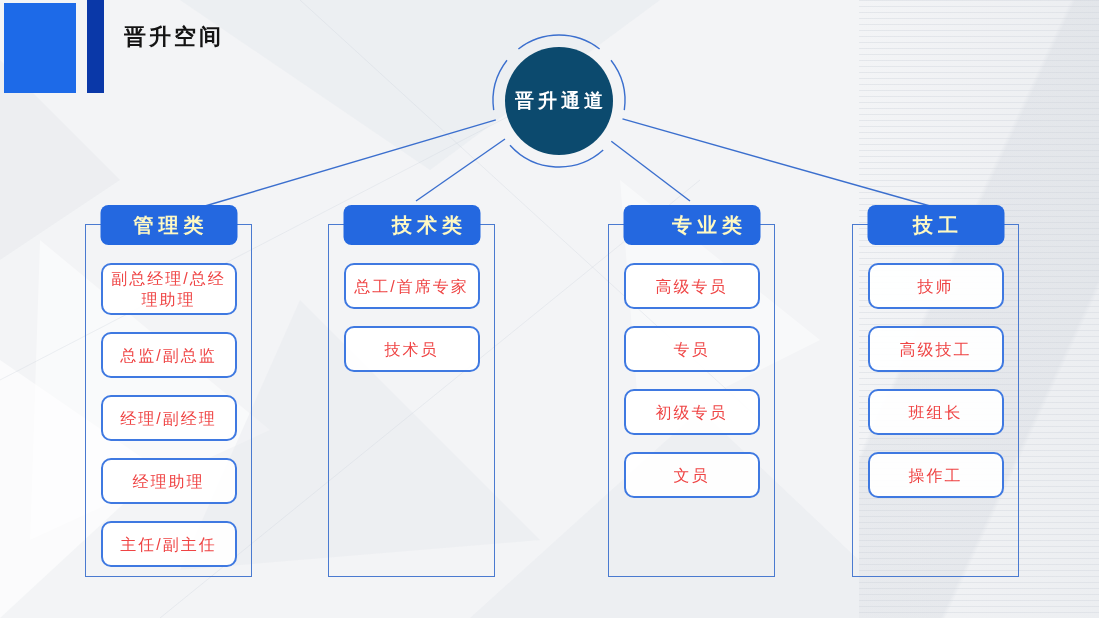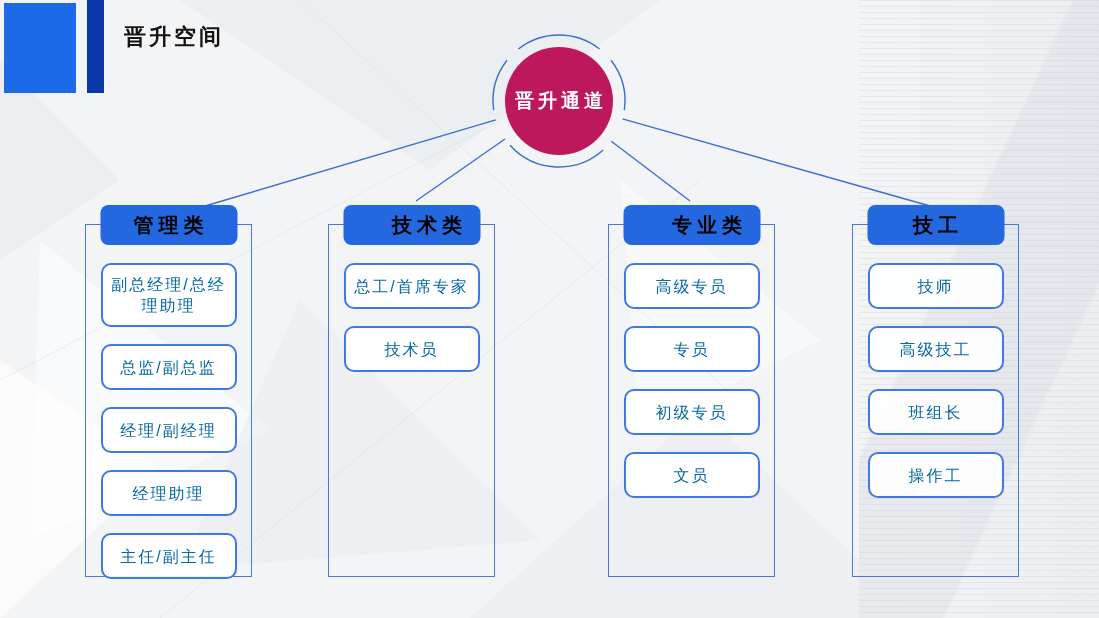--- a/index.html
+++ b/index.html
@@ -41,34 +41,34 @@
   
   #columns{position:absolute;inset:0;z-index:2;}
   .column-frame{
     position:absolute;top:224px;width:167px;height:353px;
     border:1.5px solid #4a7ad0;box-sizing:border-box;
   }
   .column-header{
     position:absolute;left:50%;top:-20px;transform:translateX(-50%);
     width:137px;height:40px;border-radius:8px;
     display:flex;align-items:center;justify-content:center;
-    color:#000000;font-size:20px;font-weight:800;letter-spacing:5px;
+    color:#fef9c3;font-size:20px;font-weight:800;letter-spacing:5px;
     box-sizing:border-box;padding-left:5px;white-space:nowrap;
   }
   .items{
     position:absolute;left:0;top:38px;width:100%;
     display:flex;flex-direction:column;align-items:center;gap:17px;
   }
   .level-item{
     width:136px;min-height:46px;box-sizing:border-box;
     border:2px solid #3f79e1;border-radius:10px;
     background:rgba(255,255,255,.93);
     display:flex;align-items:center;justify-content:center;
-    font-size:16px;line-height:21px;color:#0369a1;letter-spacing:2px;
-    text-align:center;word-break:break-all;padding:9px 7px;
+    font-size:16px;line-height:21px;color:#ef4444;letter-spacing:2px;
+    text-align:center;word-break:break-all;padding:3px 7px;
   }
 </style>
 </head>
 <body>
 
 <div class="slide">
 
   <svg class="bg-svg" width="1099" height="618" viewBox="0 0 1099 618">
     <polygon points="0,618 160,470 0,360" fill="rgba(255,255,255,0.65)"></polygon>
     <polygon points="180,0 430,170 660,0" fill="rgba(224,228,234,0.35)"></polygon>
@@ -93,21 +93,21 @@
       <path d="M603.2 150.1 A66 66 0 0 1 510 145.2"></path>
       <path d="M493.7 110.2 A66 66 0 0 1 507 60.3"></path>
 
       <line x1="495.8" y1="119.9" x2="205" y2="206"></line>
       <line x1="505" y1="139" x2="416" y2="201"></line>
       <line x1="611.3" y1="141.2" x2="690" y2="201"></line>
       <line x1="622.5" y1="118.9" x2="930" y2="206"></line>
     </g>
   </svg>
 
-  <div class="hub" style="background: #be185d;">
+  <div class="hub" style="background: #0c4a6e;">
     <span>晋升通道</span>
   </div>
 
   <div id="columns">
       <div class="column-frame" style="left: 85px;">
         <div class="column-header" style="background: rgb(36, 104, 224);">管理类</div>
         <div class="items">
           <div class="level-item">副总经理/总经理助理</div>
           <div class="level-item">总监/副总监</div>
           <div class="level-item">经理/副经理</div>

